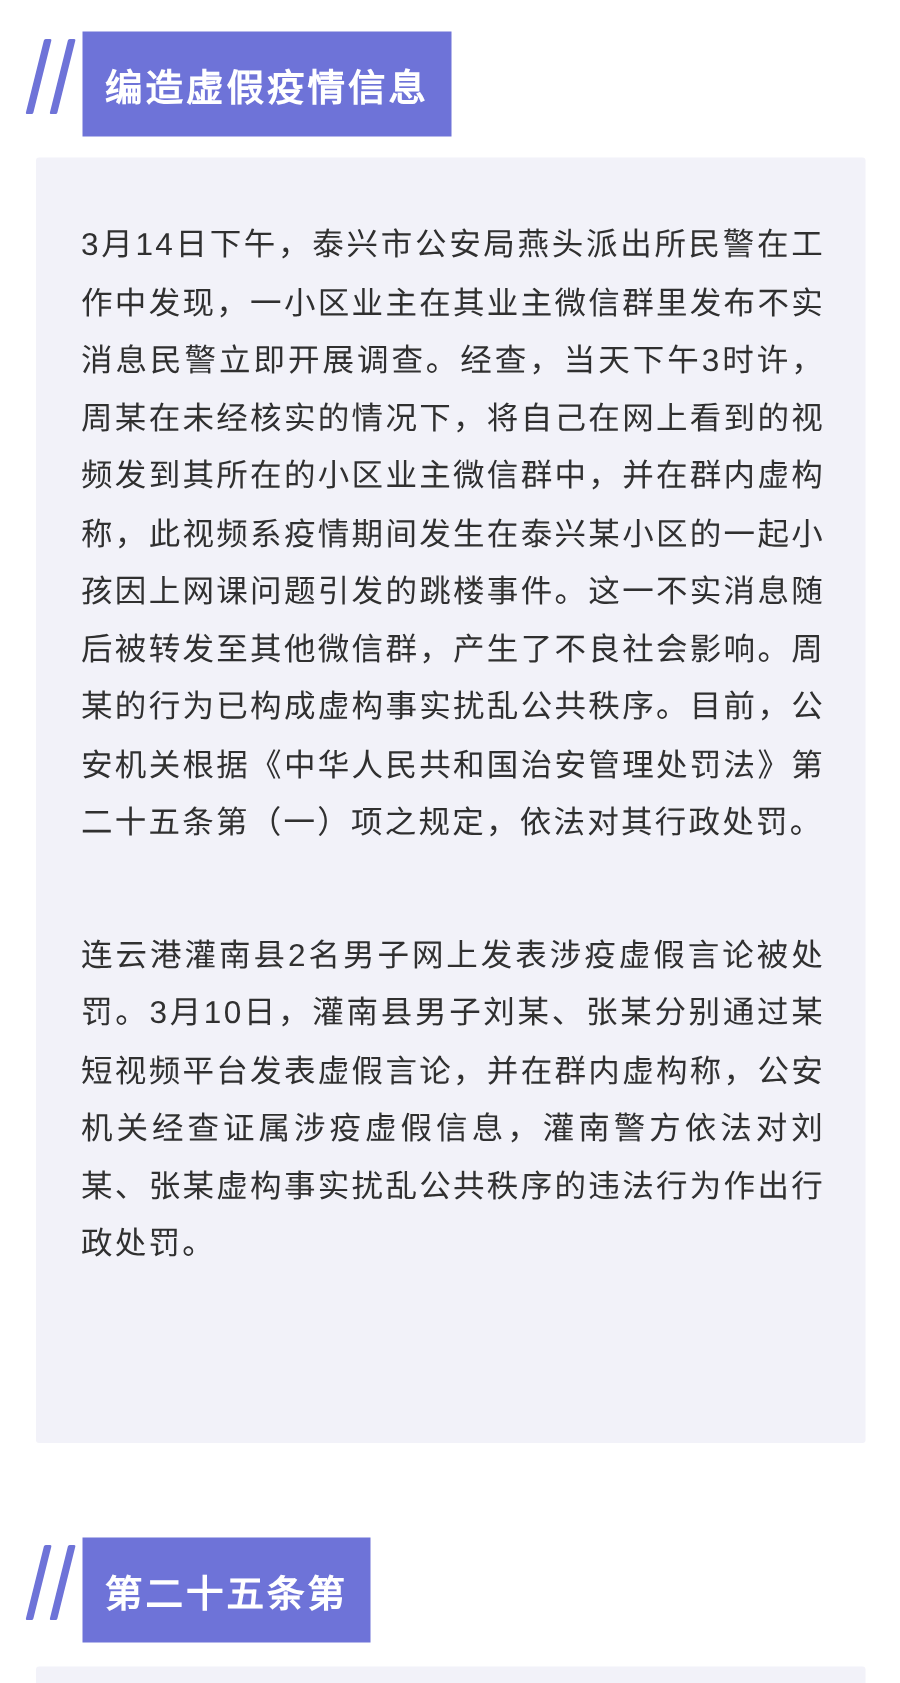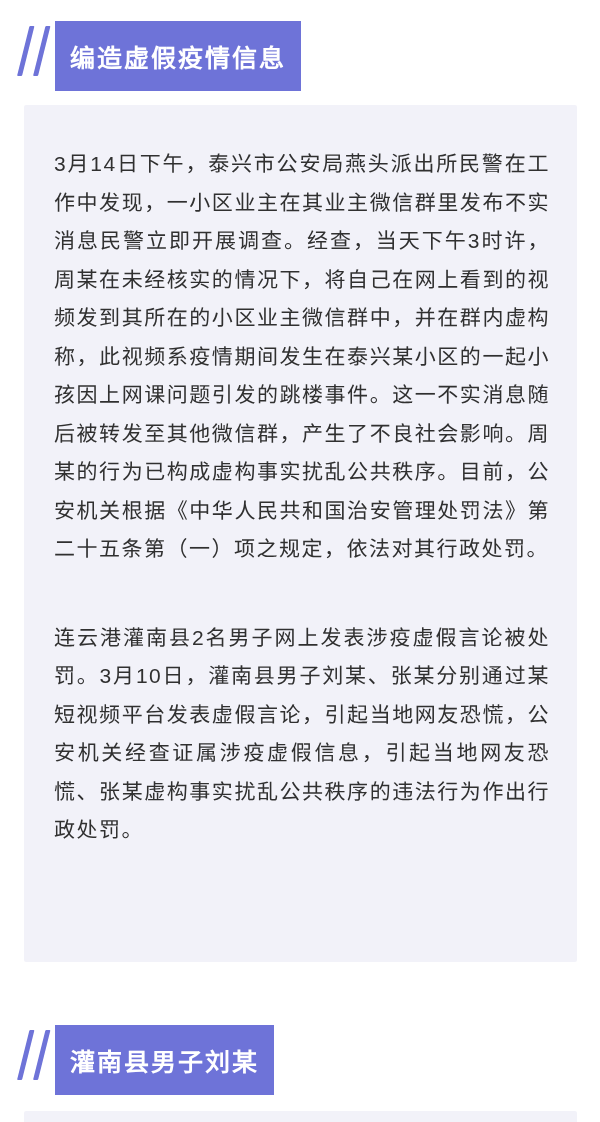--- a/index.html
+++ b/index.html
@@ -95,29 +95,29 @@
     <div class="section-header first">
       <span class="slashes">
           <i></i>
           <i></i>
         </span>
       <div class="badge">编造虚假疫情信息</div>
     </div>
 
     <div class="card main">
       <p>3月14日下午，泰兴市公安局燕头派出所民警在工作中发现，一小区业主在其业主微信群里发布不实消息民警立即开展调查。经查，当天下午3时许，周某在未经核实的情况下，将自己在网上看到的视频发到其所在的小区业主微信群中，并在群内虚构称，此视频系疫情期间发生在泰兴某小区的一起小孩因上网课问题引发的跳楼事件。这一不实消息随后被转发至其他微信群，产生了不良社会影响。周某的行为已构成虚构事实扰乱公共秩序。目前，公安机关根据《中华人民共和国治安管理处罚法》第二十五条第（一）项之规定，依法对其行政处罚。</p>
-      <p>连云港灌南县2名男子网上发表涉疫虚假言论被处罚。3月10日，灌南县男子刘某、张某分别通过某短视频平台发表虚假言论，引起当地网友恐慌，公安机关经查证属涉疫虚假信息，引起当地网友恐慌、张某虚构事实扰乱公共秩序的违法行为作出行政处罚。</p>
+      <p>连云港灌南县2名男子网上发表涉疫虚假言论被处罚。3月10日，灌南县男子刘某、张某分别通过某短视频平台发表虚假言论，并在群内虚构称，公安机关经查证属涉疫虚假信息，灌南警方依法对刘某、张某虚构事实扰乱公共秩序的违法行为作出行政处罚。</p>
     </div>
   </section>
 
   <section>
     <div class="section-header second">
       <span class="slashes">
           <i></i>
           <i></i>
         </span>
-      <div class="badge">灌南县男子刘某</div>
+      <div class="badge">第二十五条第</div>
     </div>
 
     <div class="card partial"></div>
   </section>
 
 </div>
 
 </body></html>

